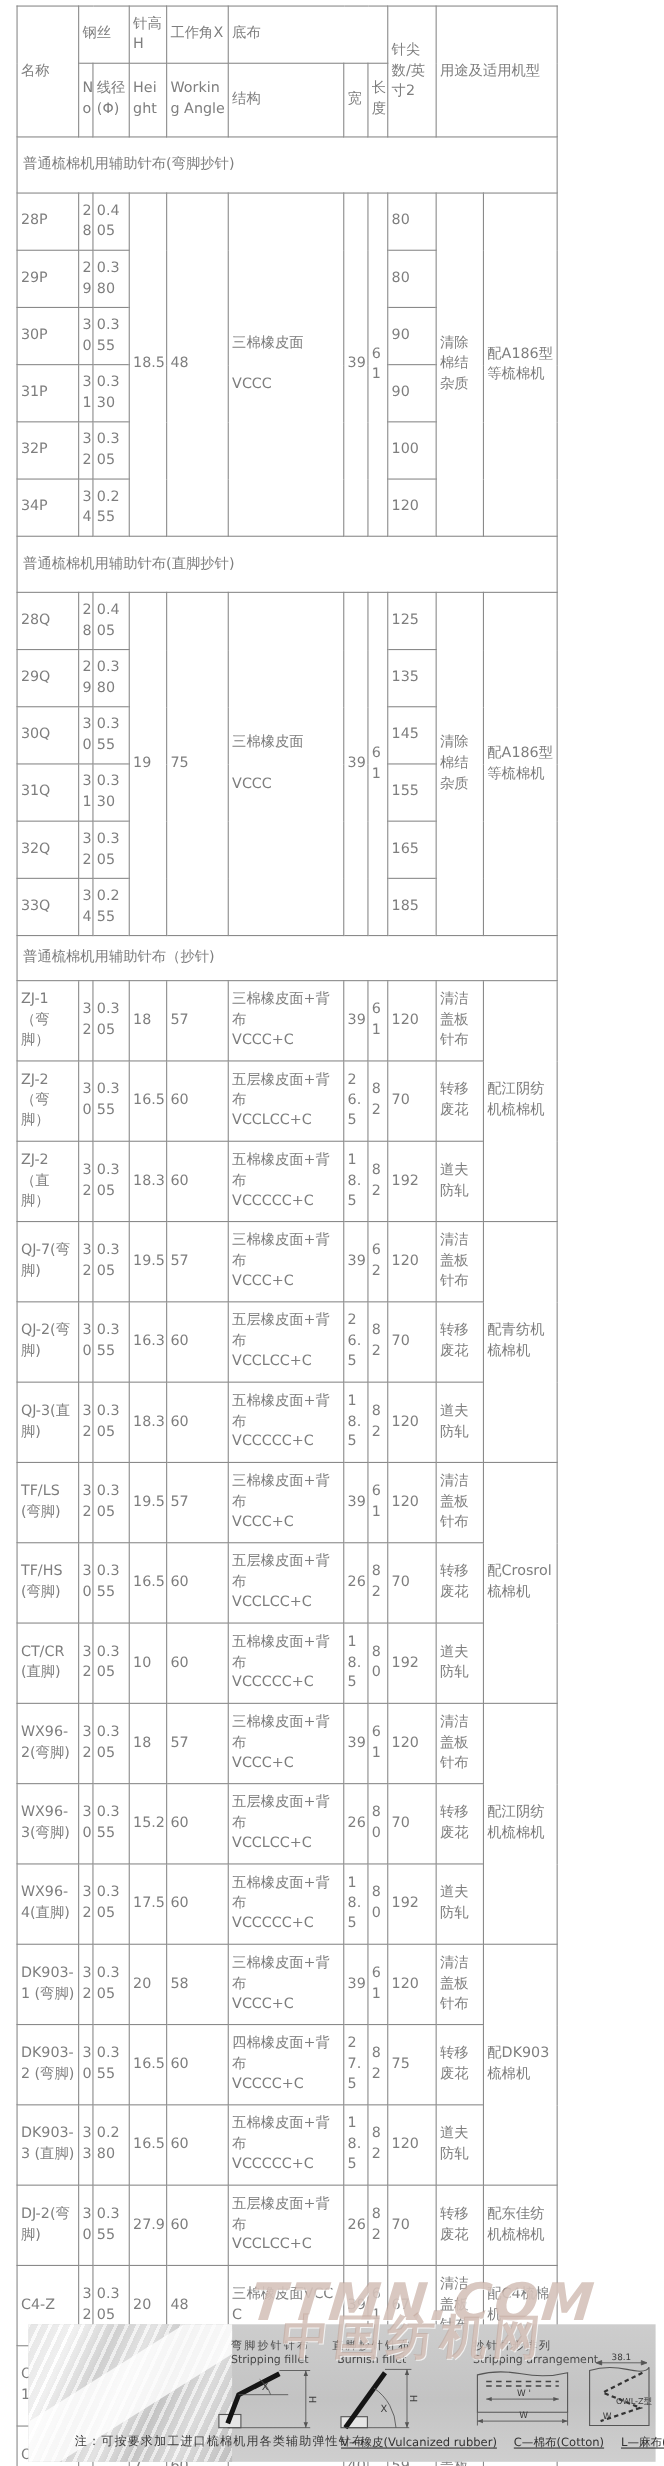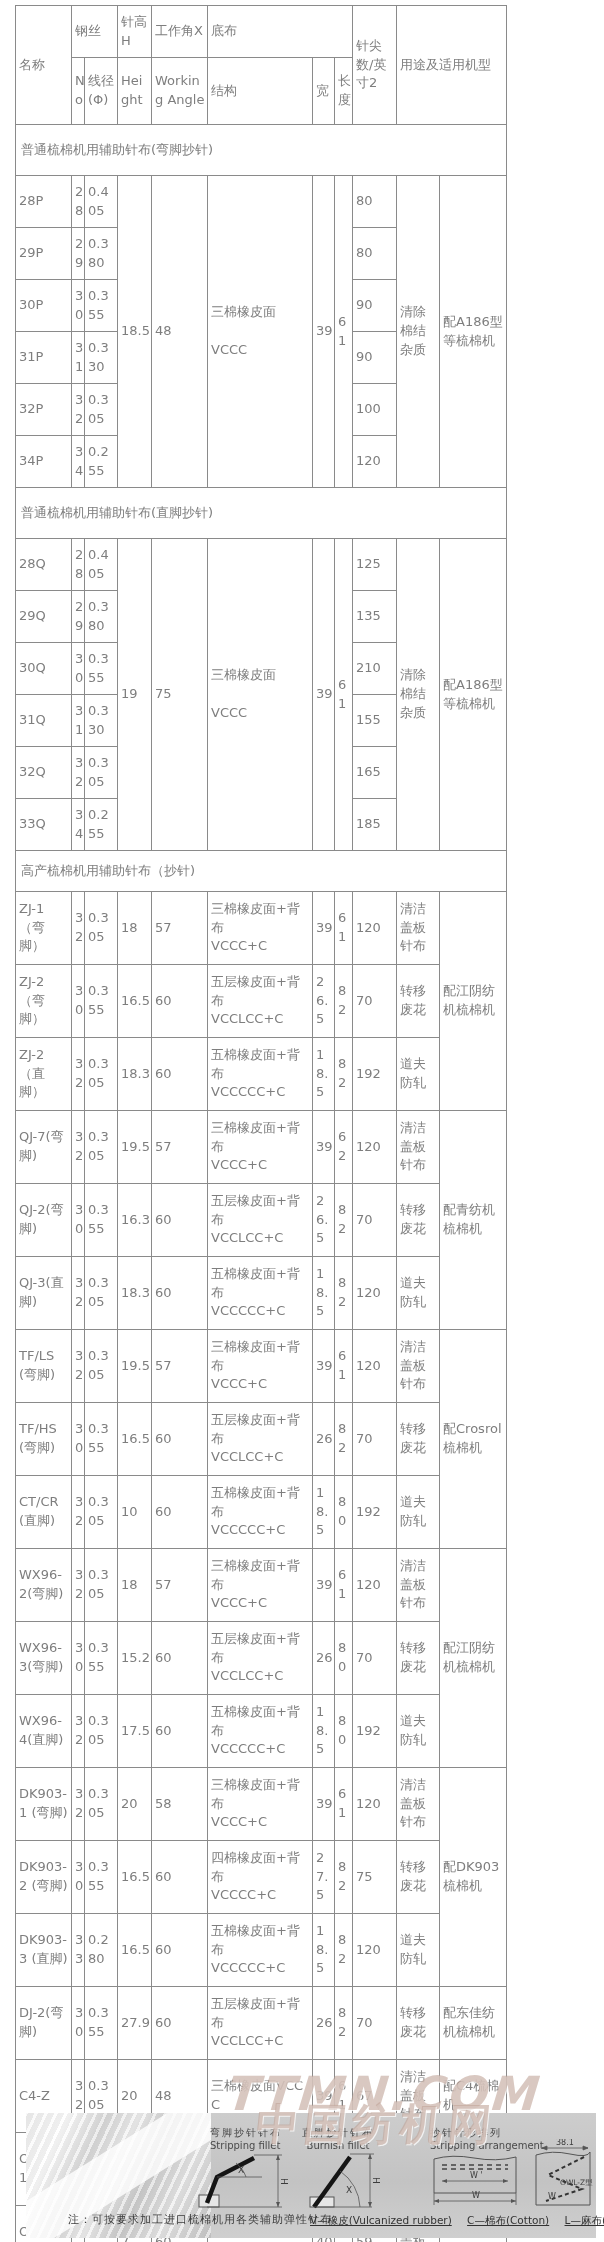--- a/index.html
+++ b/index.html
@@ -153,42 +153,42 @@
         <tr class="s">
           <td>29Q</td>
           <td>29</td>
           <td>0.380</td>
           <td>135</td>
         </tr>
         <tr class="s">
           <td>30Q</td>
           <td>30</td>
           <td>0.355</td>
-          <td>210</td>
+          <td>145</td>
         </tr>
         <tr class="s">
           <td>31Q</td>
           <td>31</td>
           <td>0.330</td>
           <td>155</td>
         </tr>
         <tr class="s">
           <td>32Q</td>
           <td>32</td>
           <td>0.305</td>
           <td>165</td>
         </tr>
         <tr class="s">
           <td>33Q</td>
           <td>34</td>
           <td>0.255</td>
           <td>185</td>
         </tr>
         <tr class="t3">
-          <td colspan="11">高产梳棉机用辅助针布（抄针)</td>
+          <td colspan="11">普通梳棉机用辅助针布（抄针)</td>
         </tr>
         <tr class="b">
           <td>ZJ-1（弯脚）</td>
           <td>32</td>
           <td>0.305</td>
           <td>18</td>
           <td>57</td>
           <td>三棉橡皮面+背布
 VCCC+C</td>
           <td>39</td>

